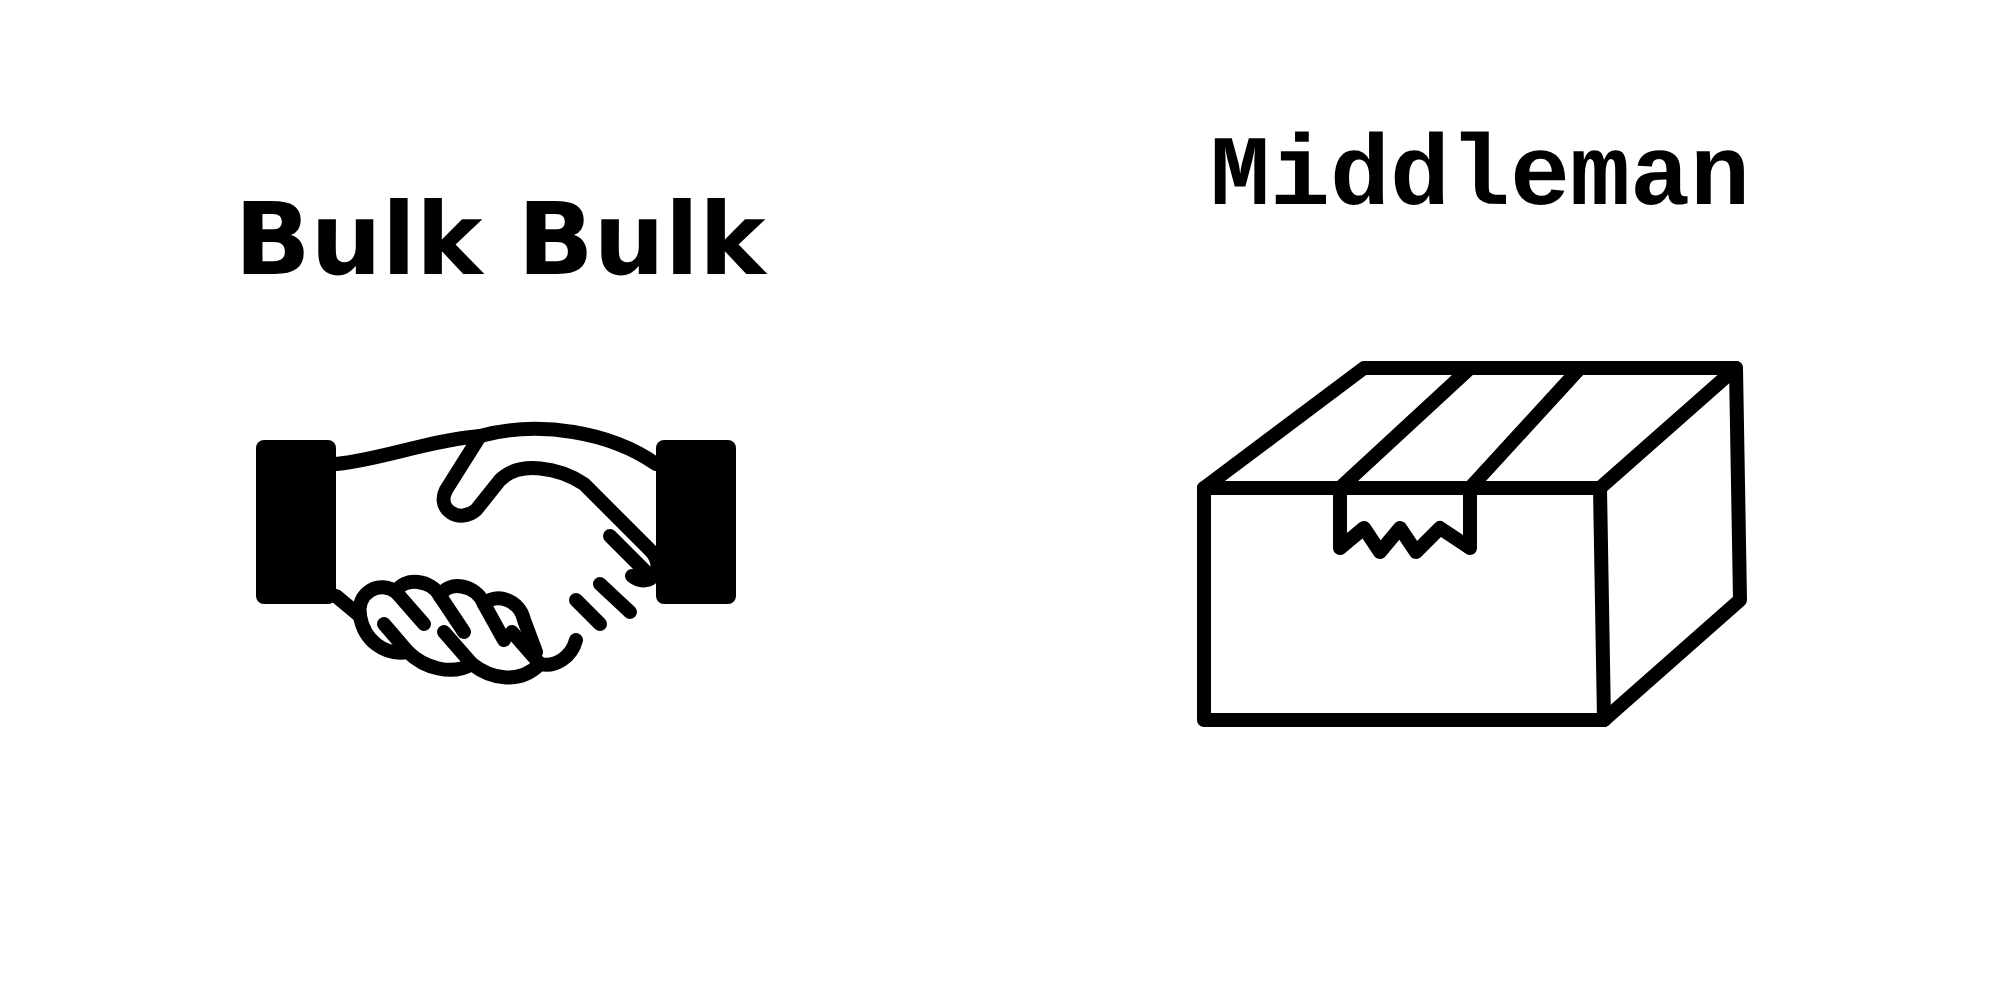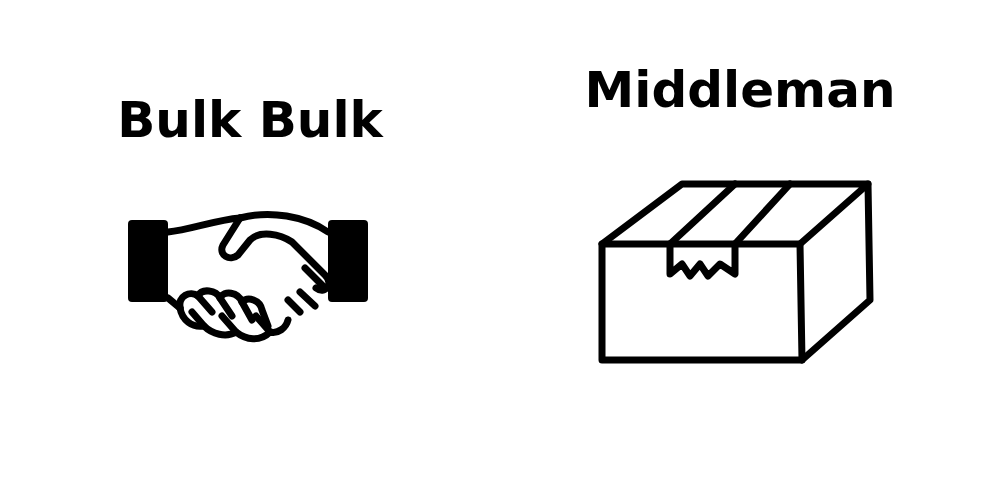--- a/index.html
+++ b/index.html
@@ -5,21 +5,21 @@
     html, body { margin: 0; padding: 0; }
     body {
       width: 1000px; height: 500px; background: #ffffff; position: relative; overflow: hidden;
       font-family: "DejaVu Sans", sans-serif; color: #000;
     }
     .label {
       position: absolute; font-weight: bold; text-align: center; color: #000;
       font-size: 50px; line-height: 48px; letter-spacing: 0px;
     }
     #bulk-label { left: 100px; width: 300px; top: 96px; }
-    #mid-label { left: 560px; width: 360px; top: 66px; }
+    #mid-label { left: 560px; width: 360px; top: 66px; font-family: Liberation Mono, monospace; }
     #mid-label span { display: block; }
     svg { position: absolute; }
   </style>
 </head>
 <body>
 
 <div id="bulk-label" class="label">Bulk Bulk</div>
 
 <svg width="260" height="160" viewBox="0 0 260 160" style="left:120px; top:200px;">
 

